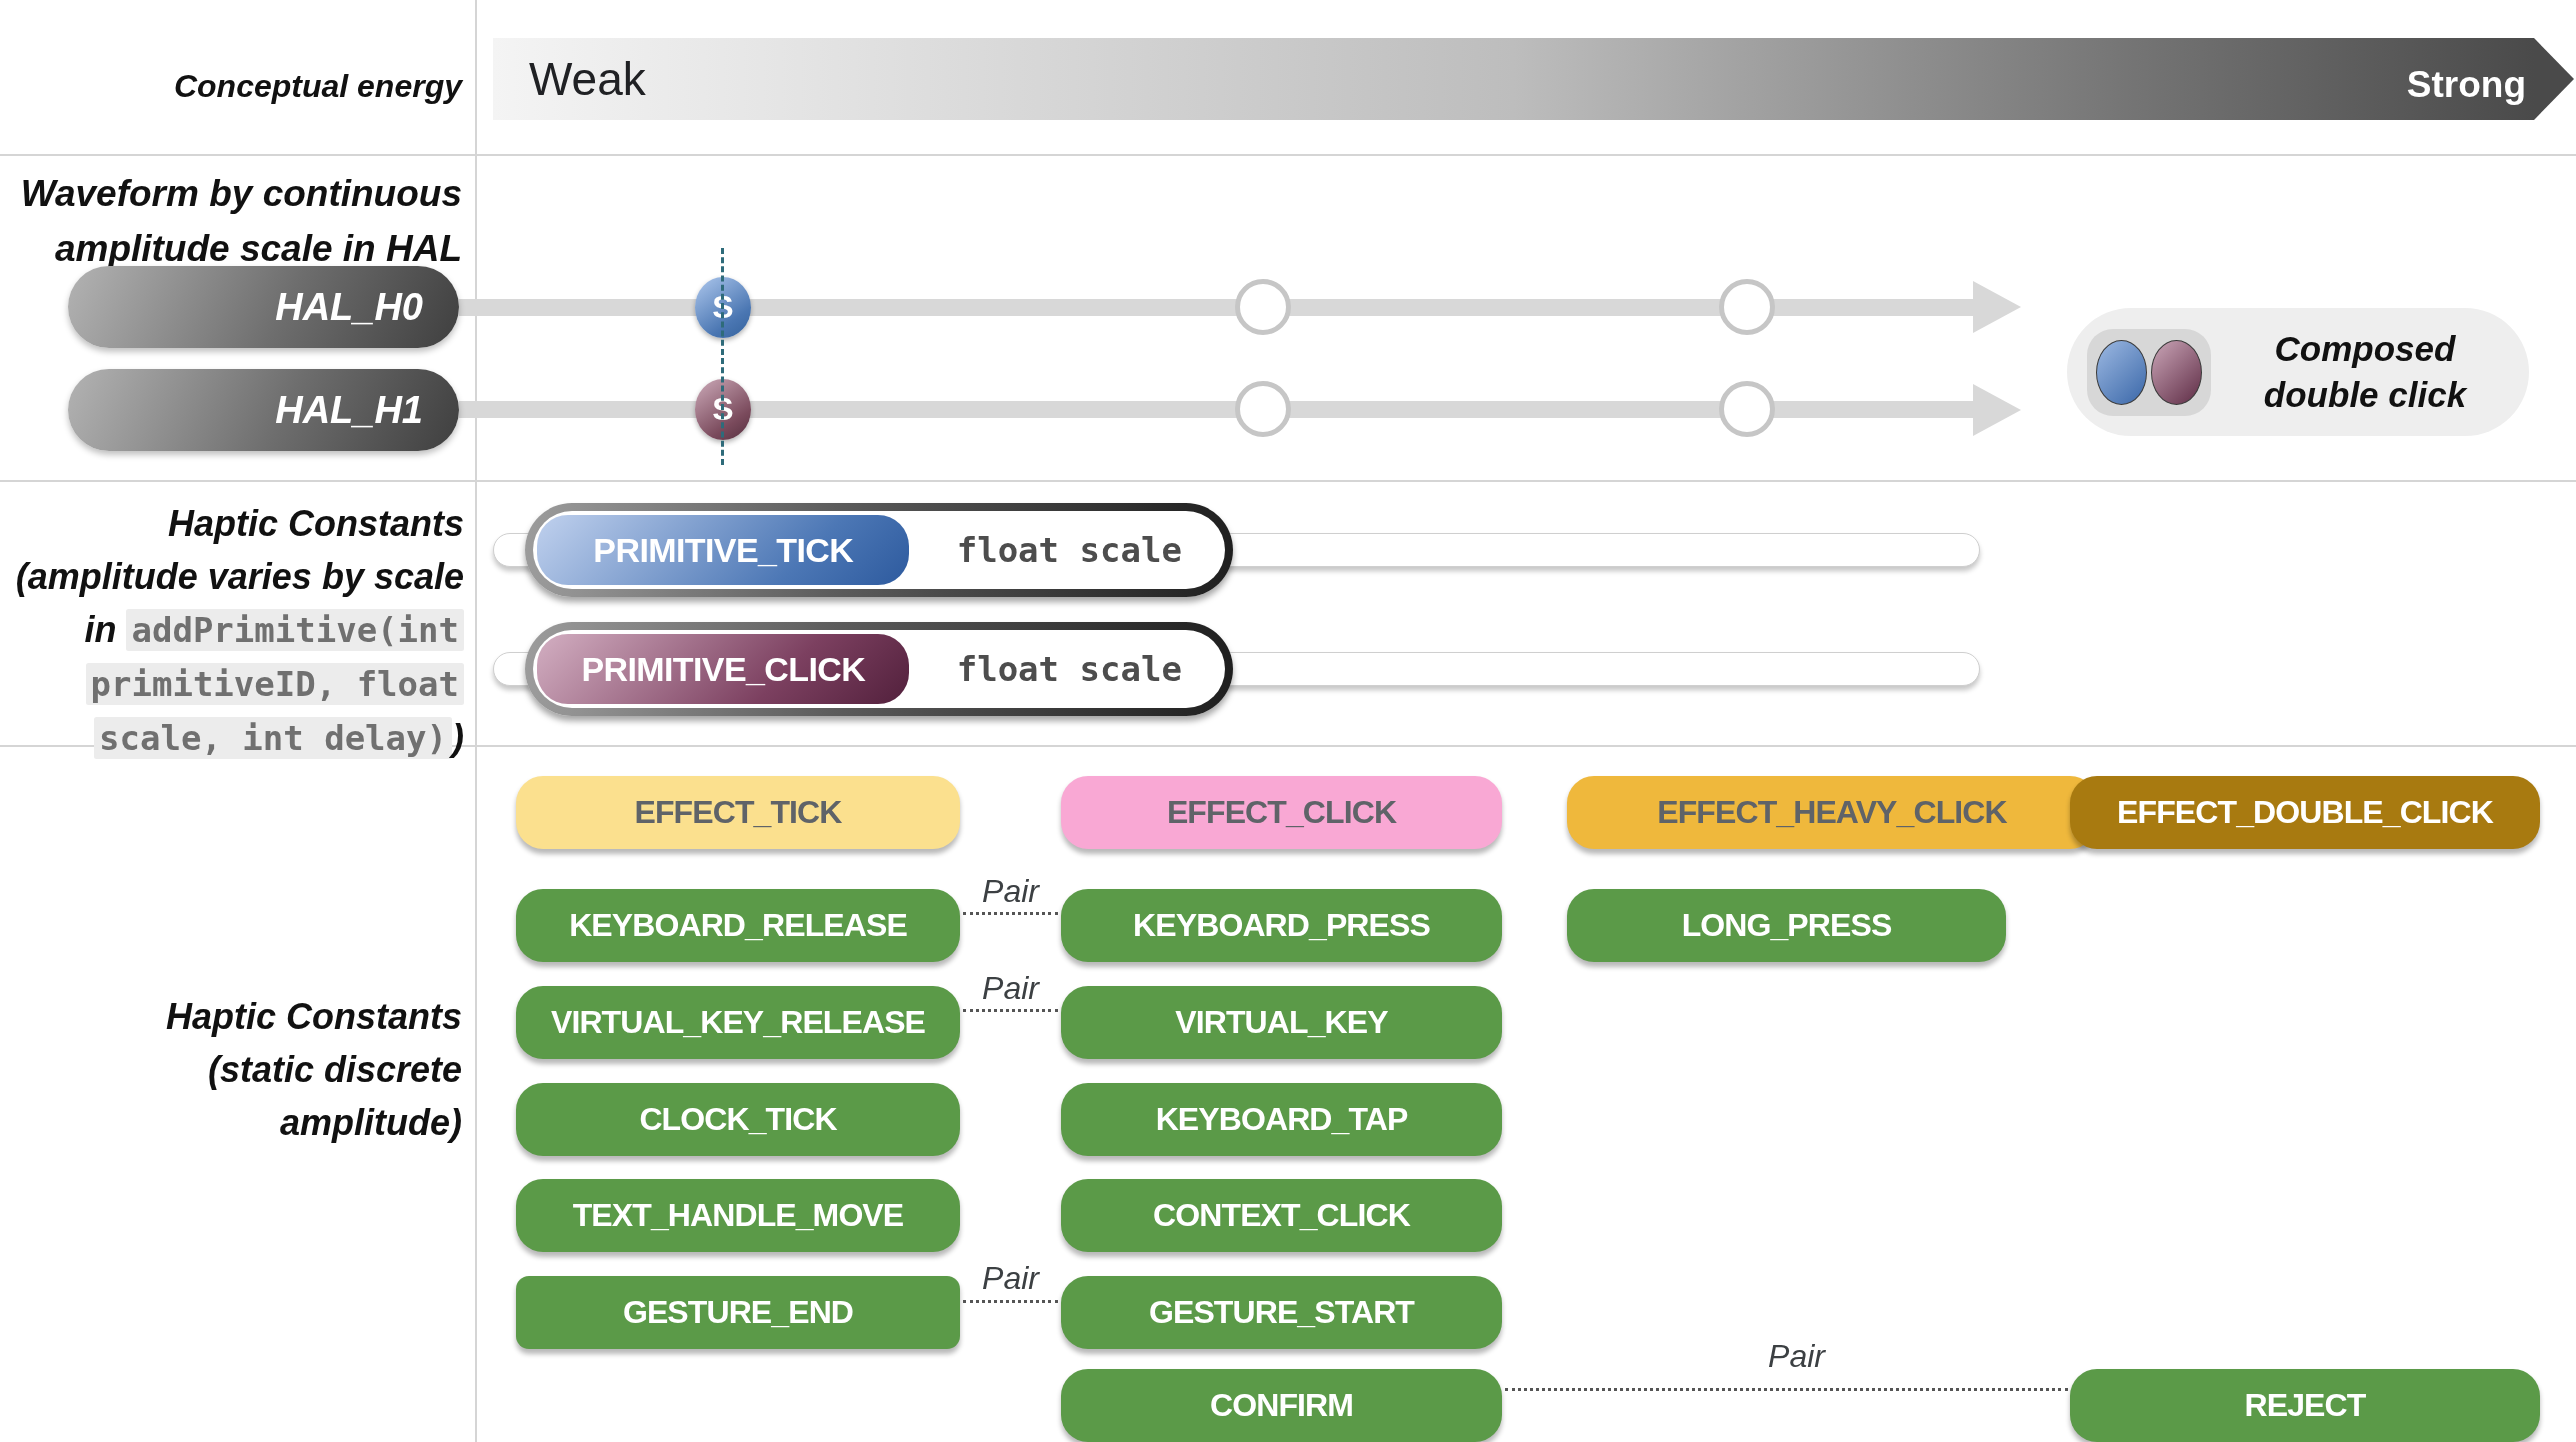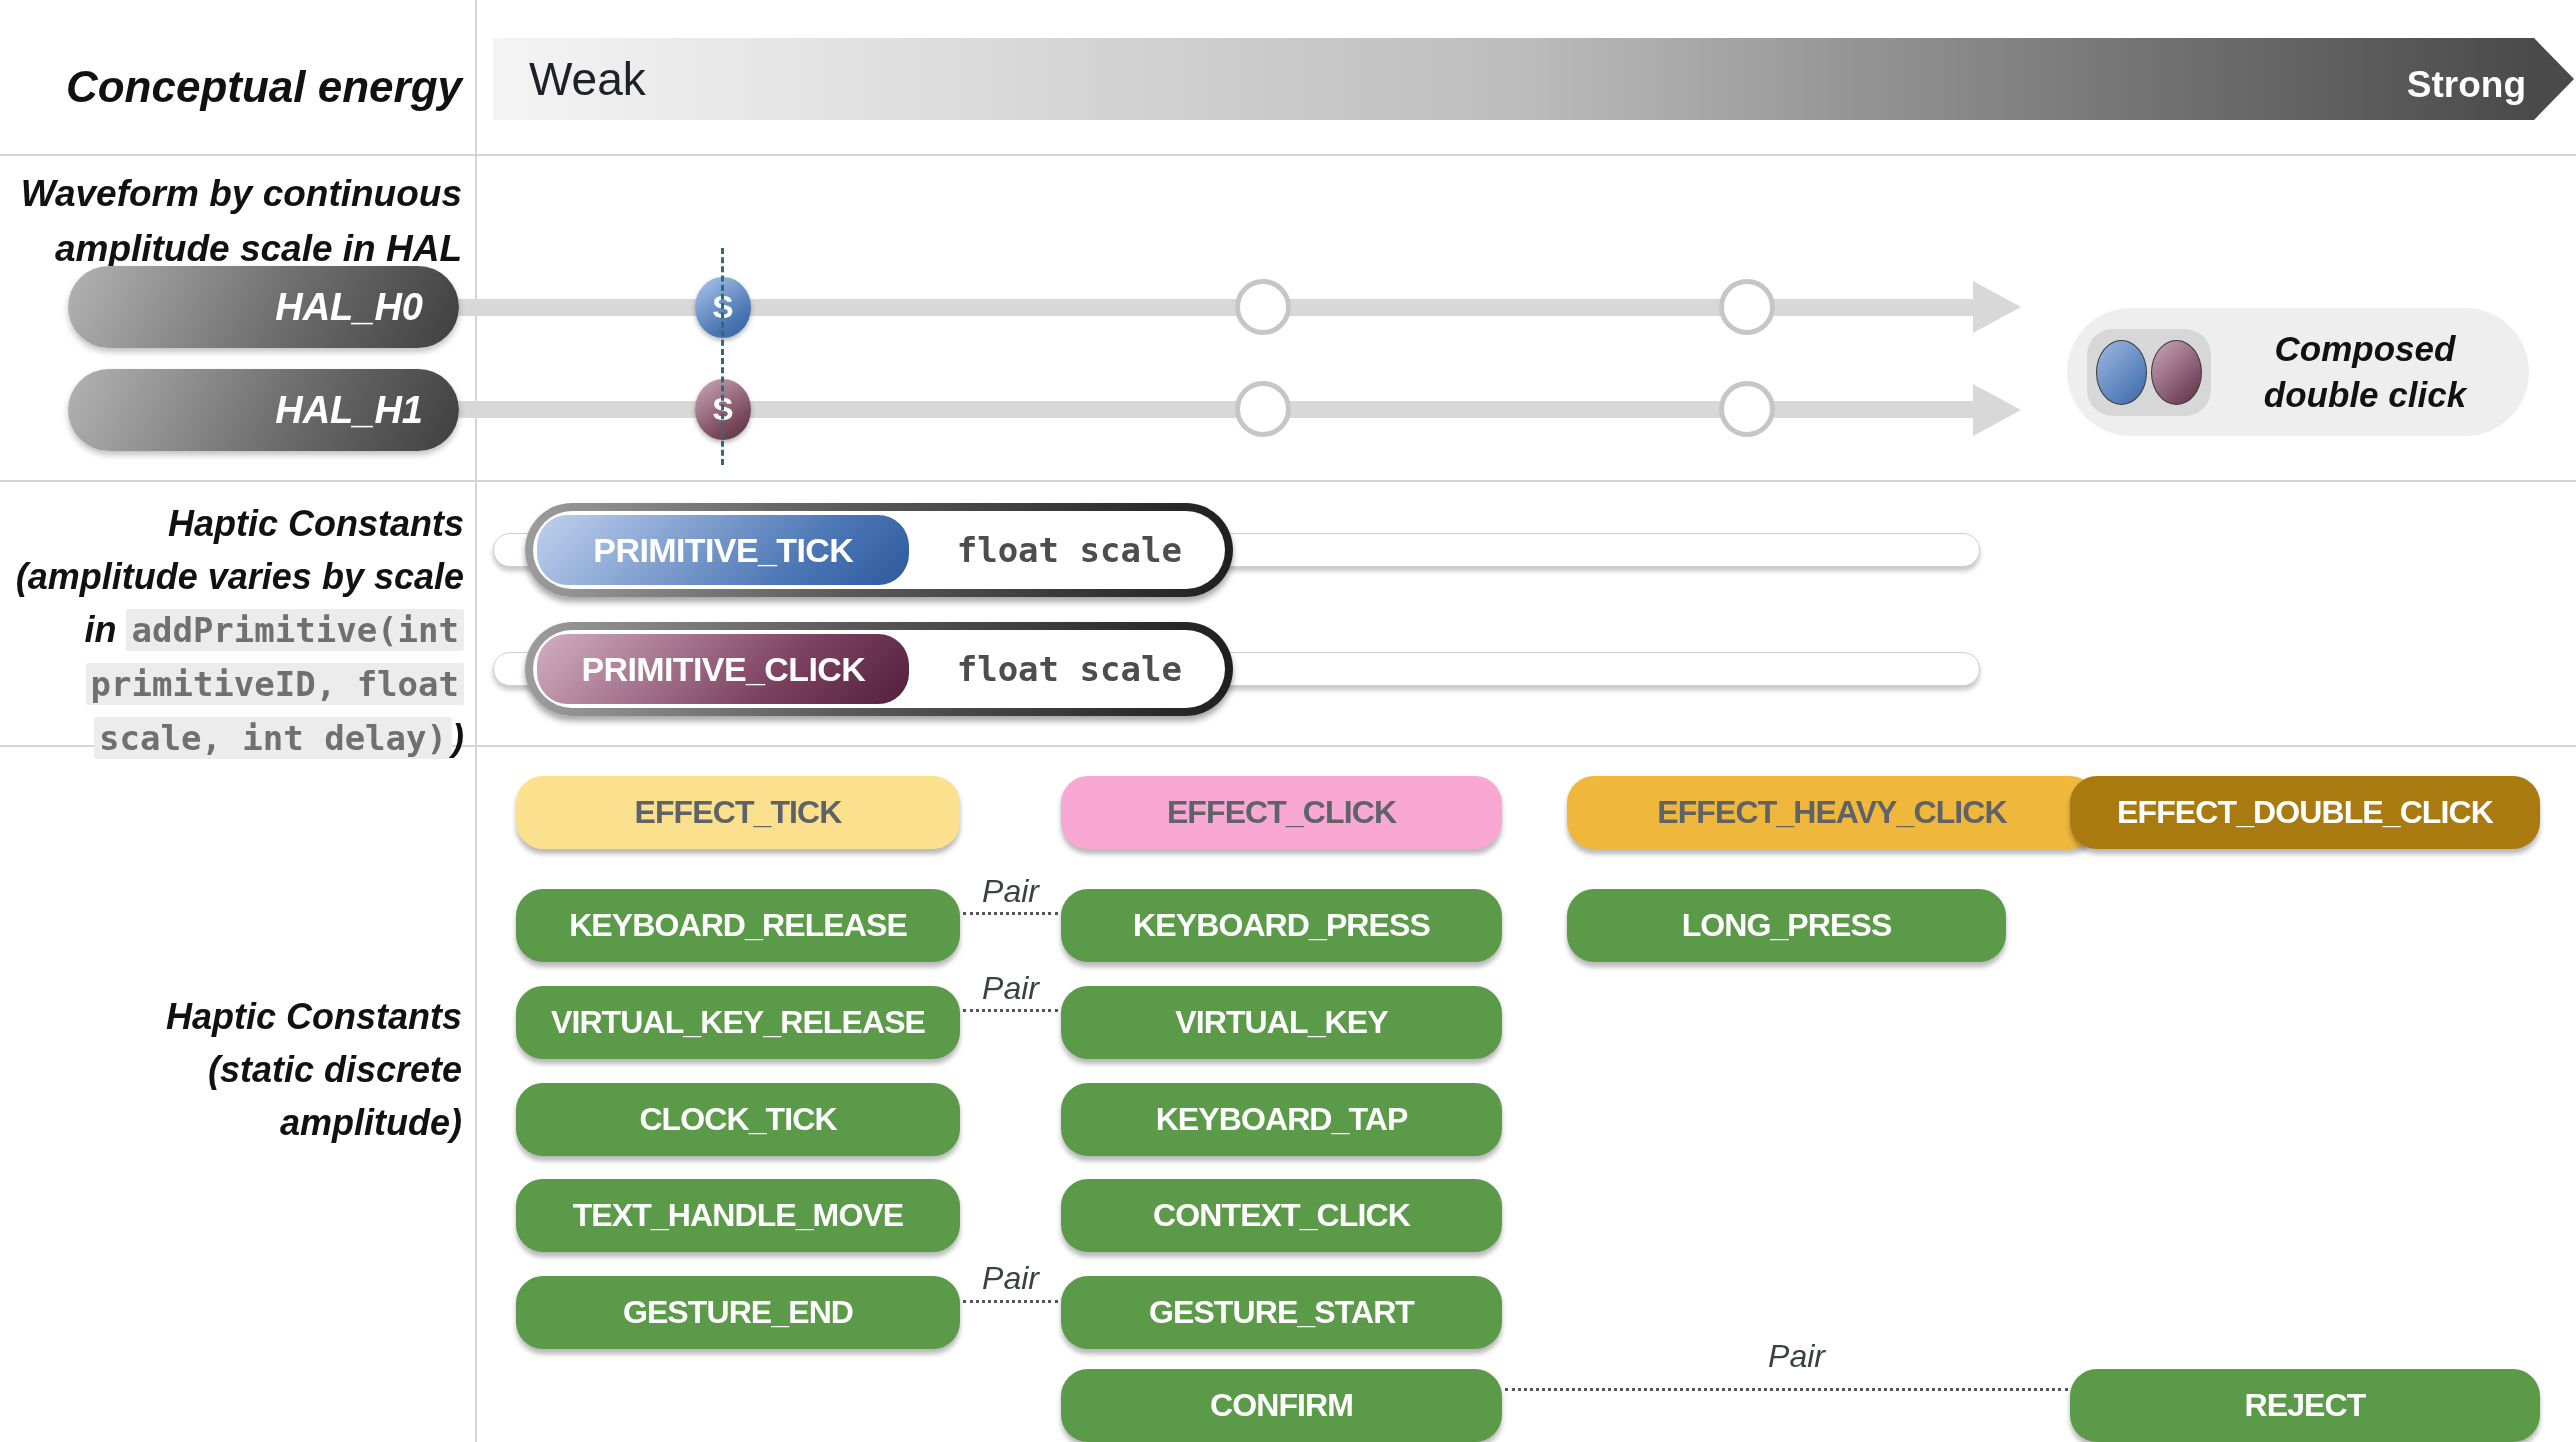--- a/index.html
+++ b/index.html
@@ -92,21 +92,21 @@
 </head>
 <body>
 
 <div class="canvas">
 
   <div class="vline"></div>
   <div class="hline" style="top:154px"></div>
   <div class="hline" style="top:480px"></div>
   <div class="hline" style="top:745px"></div>
 
-  <div class="sec-label" style="left:0;top:59px;width:462px;font-size:44px;">Conceptual energy</div>
+  <div class="sec-label" style="left:0;top:59px;width:462px;font-size:32px;">Conceptual energy</div>
   <div class="energy-bar"></div>
   <div class="energy-tip"></div>
   <div class="weak">Weak</div>
   <div class="strong">Strong</div>
 
   <div class="sec-label" style="left:0;top:166px;width:462px;">
     <div>Waveform by continuous</div>
     <div>amplitude scale in HAL</div>
   </div>
 
@@ -174,21 +174,21 @@
       <div class="const-pill v-gold" style="left: 2070px; top: 776px; width: 470px;">EFFECT_DOUBLE_CLICK</div>
       <div class="const-pill v-green" style="left: 516px; top: 889px; width: 444px;">KEYBOARD_RELEASE</div>
       <div class="const-pill v-green" style="left: 1061px; top: 889px; width: 441px;">KEYBOARD_PRESS</div>
       <div class="const-pill v-green" style="left: 1567px; top: 889px; width: 439px;">LONG_PRESS</div>
       <div class="const-pill v-green" style="left: 516px; top: 986px; width: 444px; text-align: center;">VIRTUAL_KEY_RELEASE</div>
       <div class="const-pill v-green" style="left: 1061px; top: 986px; width: 441px;">VIRTUAL_KEY</div>
       <div class="const-pill v-green" style="left: 516px; top: 1083px; width: 444px;">CLOCK_TICK</div>
       <div class="const-pill v-green" style="left: 1061px; top: 1083px; width: 441px;">KEYBOARD_TAP</div>
       <div class="const-pill v-green" style="left: 516px; top: 1179px; width: 444px;">TEXT_HANDLE_MOVE</div>
       <div class="const-pill v-green" style="left: 1061px; top: 1179px; width: 441px;">CONTEXT_CLICK</div>
-      <div class="const-pill v-green" style="left: 516px; top: 1276px; width: 444px;">GESTURE_END</div>
+      <div class="const-pill v-green" style="left: 516px; top: 1276px; width: 444px; border-radius: 13px;">GESTURE_END</div>
       <div class="const-pill v-green" style="left: 1061px; top: 1276px; width: 441px;">GESTURE_START</div>
       <div class="const-pill v-green" style="left: 1061px; top: 1369px; width: 441px;">CONFIRM</div>
       <div class="const-pill v-green" style="left: 2070px; top: 1369px; width: 470px;">REJECT</div>
       <div class="pair-line" style="left: 963px; width: 95px; top: 912px;"></div>
       <div class="pair-label" style="left: 963px; width: 95px; top: 873px;">Pair</div>
       <div class="pair-line" style="left: 963px; width: 95px; top: 1009px;"></div>
       <div class="pair-label" style="left: 963px; width: 95px; top: 970px;">Pair</div>
       <div class="pair-line" style="left: 963px; width: 95px; top: 1300px;"></div>
       <div class="pair-label" style="left: 963px; width: 95px; top: 1260px;">Pair</div>
       <div class="pair-line" style="left: 1505px; width: 563px; top: 1388px;"></div>

